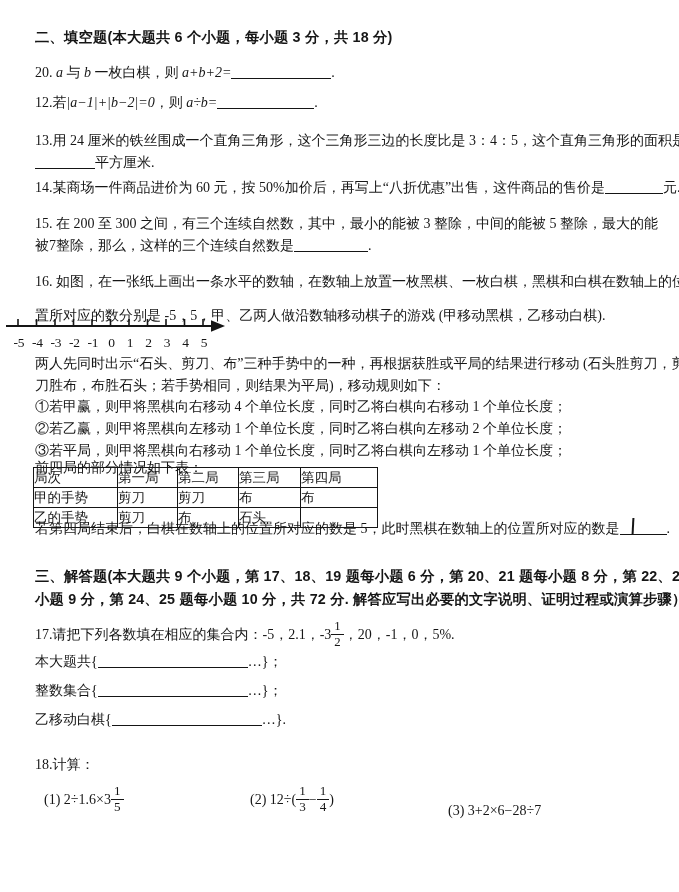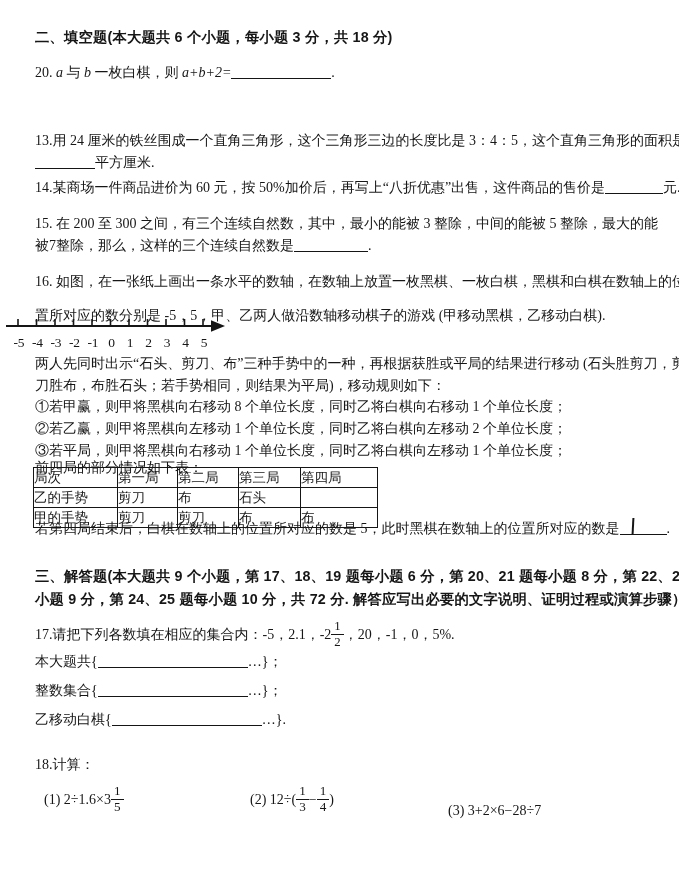--- a/index.html
+++ b/index.html
@@ -25,20 +25,21 @@
 </style>
 </head>
 <body>
 
 <div class="page">
 
   <div class="ln hd" style="top:28px">二、填空题(本大题共 6 个小题，每小题 3 分，共 18 分)</div>
 
   <div class="ln" style="top:63px"><span>20. </span><span class="it">a</span><span> 与 </span><span class="it">b</span><span> 一枚白棋，则 </span><span class="it">a+b+2=</span><span class="bl w100"></span><span>.</span></div>
 
+  <div class="ln" style="top:93px"><span>12.若</span><span class="it">|a−1|+|b−2|=0</span><span>，则 </span><span class="it">a÷b=</span><span class="bl w97"></span><span>.</span></div>
 
   <div class="ln" style="top:131px">13.用 24 厘米的铁丝围成一个直角三角形，这个三角形三边的长度比是 3：4：5，这个直角三角形的面积是</div>
   <div class="ln" style="top:153px"><span class="bl w60"></span><span>平方厘米.</span></div>
 
   <div class="ln" style="top:178px"><span>14.某商场一件商品进价为 60 元，按 50%加价后，再写上“八折优惠”出售，这件商品的售价是</span><span class="bl w58"></span><span>元.</span></div>
 
   <div class="ln" style="top:214px">15. 在 200 至 300 之间，有三个连续自然数，其中，最小的能被 3 整除，中间的能被 5 整除，最大的能</div>
   <div class="ln" style="top:236px"><span>被7整除，那么，这样的三个连续自然数是</span><span class="bl w74"></span><span>.</span></div>
 
   <div class="ln" style="top:272px">16. 如图，在一张纸上画出一条水平的数轴，在数轴上放置一枚黑棋、一枚白棋，黑棋和白棋在数轴上的位</div>
@@ -70,21 +71,21 @@
       <text x="125" y="31">1</text>
       <text x="143.5" y="31">2</text>
       <text x="162" y="31">3</text>
       <text x="180.5" y="31">4</text>
       <text x="199" y="31">5</text>
     </g>
   </svg>
 
   <div class="ln" style="top:354px">两人先同时出示“石头、剪刀、布”三种手势中的一种，再根据获胜或平局的结果进行移动 (石头胜剪刀，剪</div>
   <div class="ln" style="top:376px">刀胜布，布胜石头；若手势相同，则结果为平局)，移动规则如下：</div>
-  <div class="ln" style="top:397px">①若甲赢，则甲将黑棋向右移动 8 个单位长度，同时乙将白棋向右移动 1 个单位长度；</div>
+  <div class="ln" style="top:397px">①若甲赢，则甲将黑棋向右移动 4 个单位长度，同时乙将白棋向右移动 1 个单位长度；</div>
   <div class="ln" style="top:419px">②若乙赢，则甲将黑棋向左移动 1 个单位长度，同时乙将白棋向左移动 2 个单位长度；</div>
   <div class="ln" style="top:441px">③若平局，则甲将黑棋向右移动 1 个单位长度，同时乙将白棋向左移动 1 个单位长度；</div>
   <div class="ln" style="top:458px">前四局的部分情况如下表：</div>
 
   <table class="tb">
     <colgroup>
         <col style="width:84px">
         <col style="width:60px">
         <col style="width:61px">
         <col style="width:62px">
@@ -92,42 +93,42 @@
       </colgroup>
     <tbody>
         <tr>
       <td>局次</td>
       <td>第一局</td>
       <td>第二局</td>
       <td>第三局</td>
       <td>第四局</td>
     </tr>
     <tr>
+      <td>甲的手势</td>
+      <td>剪刀</td>
+      <td>剪刀</td>
+      <td>布</td>
+      <td>布</td>
+    </tr>
+    <tr>
       <td>乙的手势</td>
       <td>剪刀</td>
       <td>布</td>
       <td>石头</td>
       <td></td>
-    </tr>
-    <tr>
-      <td>甲的手势</td>
-      <td>剪刀</td>
-      <td>剪刀</td>
-      <td>布</td>
-      <td>布</td>
     </tr>
   </tbody>
     </table>
 
   <div class="ln" style="top:519px"><span>若第四局结束后，白棋在数轴上的位置所对应的数是 5，此时黑棋在数轴上的位置所对应的数是</span><span class="bl w47"><span class="mark"></span></span><span>.</span></div>
 
   <div class="ln hd" style="top:567px">三、解答题(本大题共 9 个小题，第 17、18、19 题每小题 6 分，第 20、21 题每小题 8 分，第 22、23 题每</div>
   <div class="ln hd" style="top:590px">小题 9 分，第 24、25 题每小题 10 分，共 72 分. 解答应写出必要的文字说明、证明过程或演算步骤）</div>
 
-  <div class="ln" style="top:620px"><span>17.请把下列各数填在相应的集合内：-5，2.1，-2</span><span class="fr"><span class="fn">1</span><span class="fd">2</span></span><span>，20，-1，0，5%.</span></div>
+  <div class="ln" style="top:620px"><span>17.请把下列各数填在相应的集合内：-5，2.1，-3</span><span class="fr"><span class="fn">1</span><span class="fd">2</span></span><span>，20，-1，0，5%.</span></div>
 
   <div class="ln" style="top:652px"><span>本大题共{</span><span class="bl w150"></span><span>…}；</span></div>
   <div class="ln" style="top:681px"><span>整数集合{</span><span class="bl w150"></span><span>…}；</span></div>
   <div class="ln" style="top:710px"><span>乙移动白棋{</span><span class="bl w150"></span><span>…}.</span></div>
 
   <div class="ln" style="top:755px">18.计算：</div>
 
   <div class="ln" style="left:44px;top:784px"><span>(1) </span><span>2÷1.6×3</span><span class="fr frBig"><span class="fn">1</span><span class="fd">5</span></span></div>
 
   <div class="ln" style="left:250px;top:784px"><span>(2) </span><span>12÷(</span><span class="fr frBig"><span class="fn">1</span><span class="fd">3</span></span><span>−</span><span class="fr frBig"><span class="fn">1</span><span class="fd">4</span></span><span>)</span></div>

